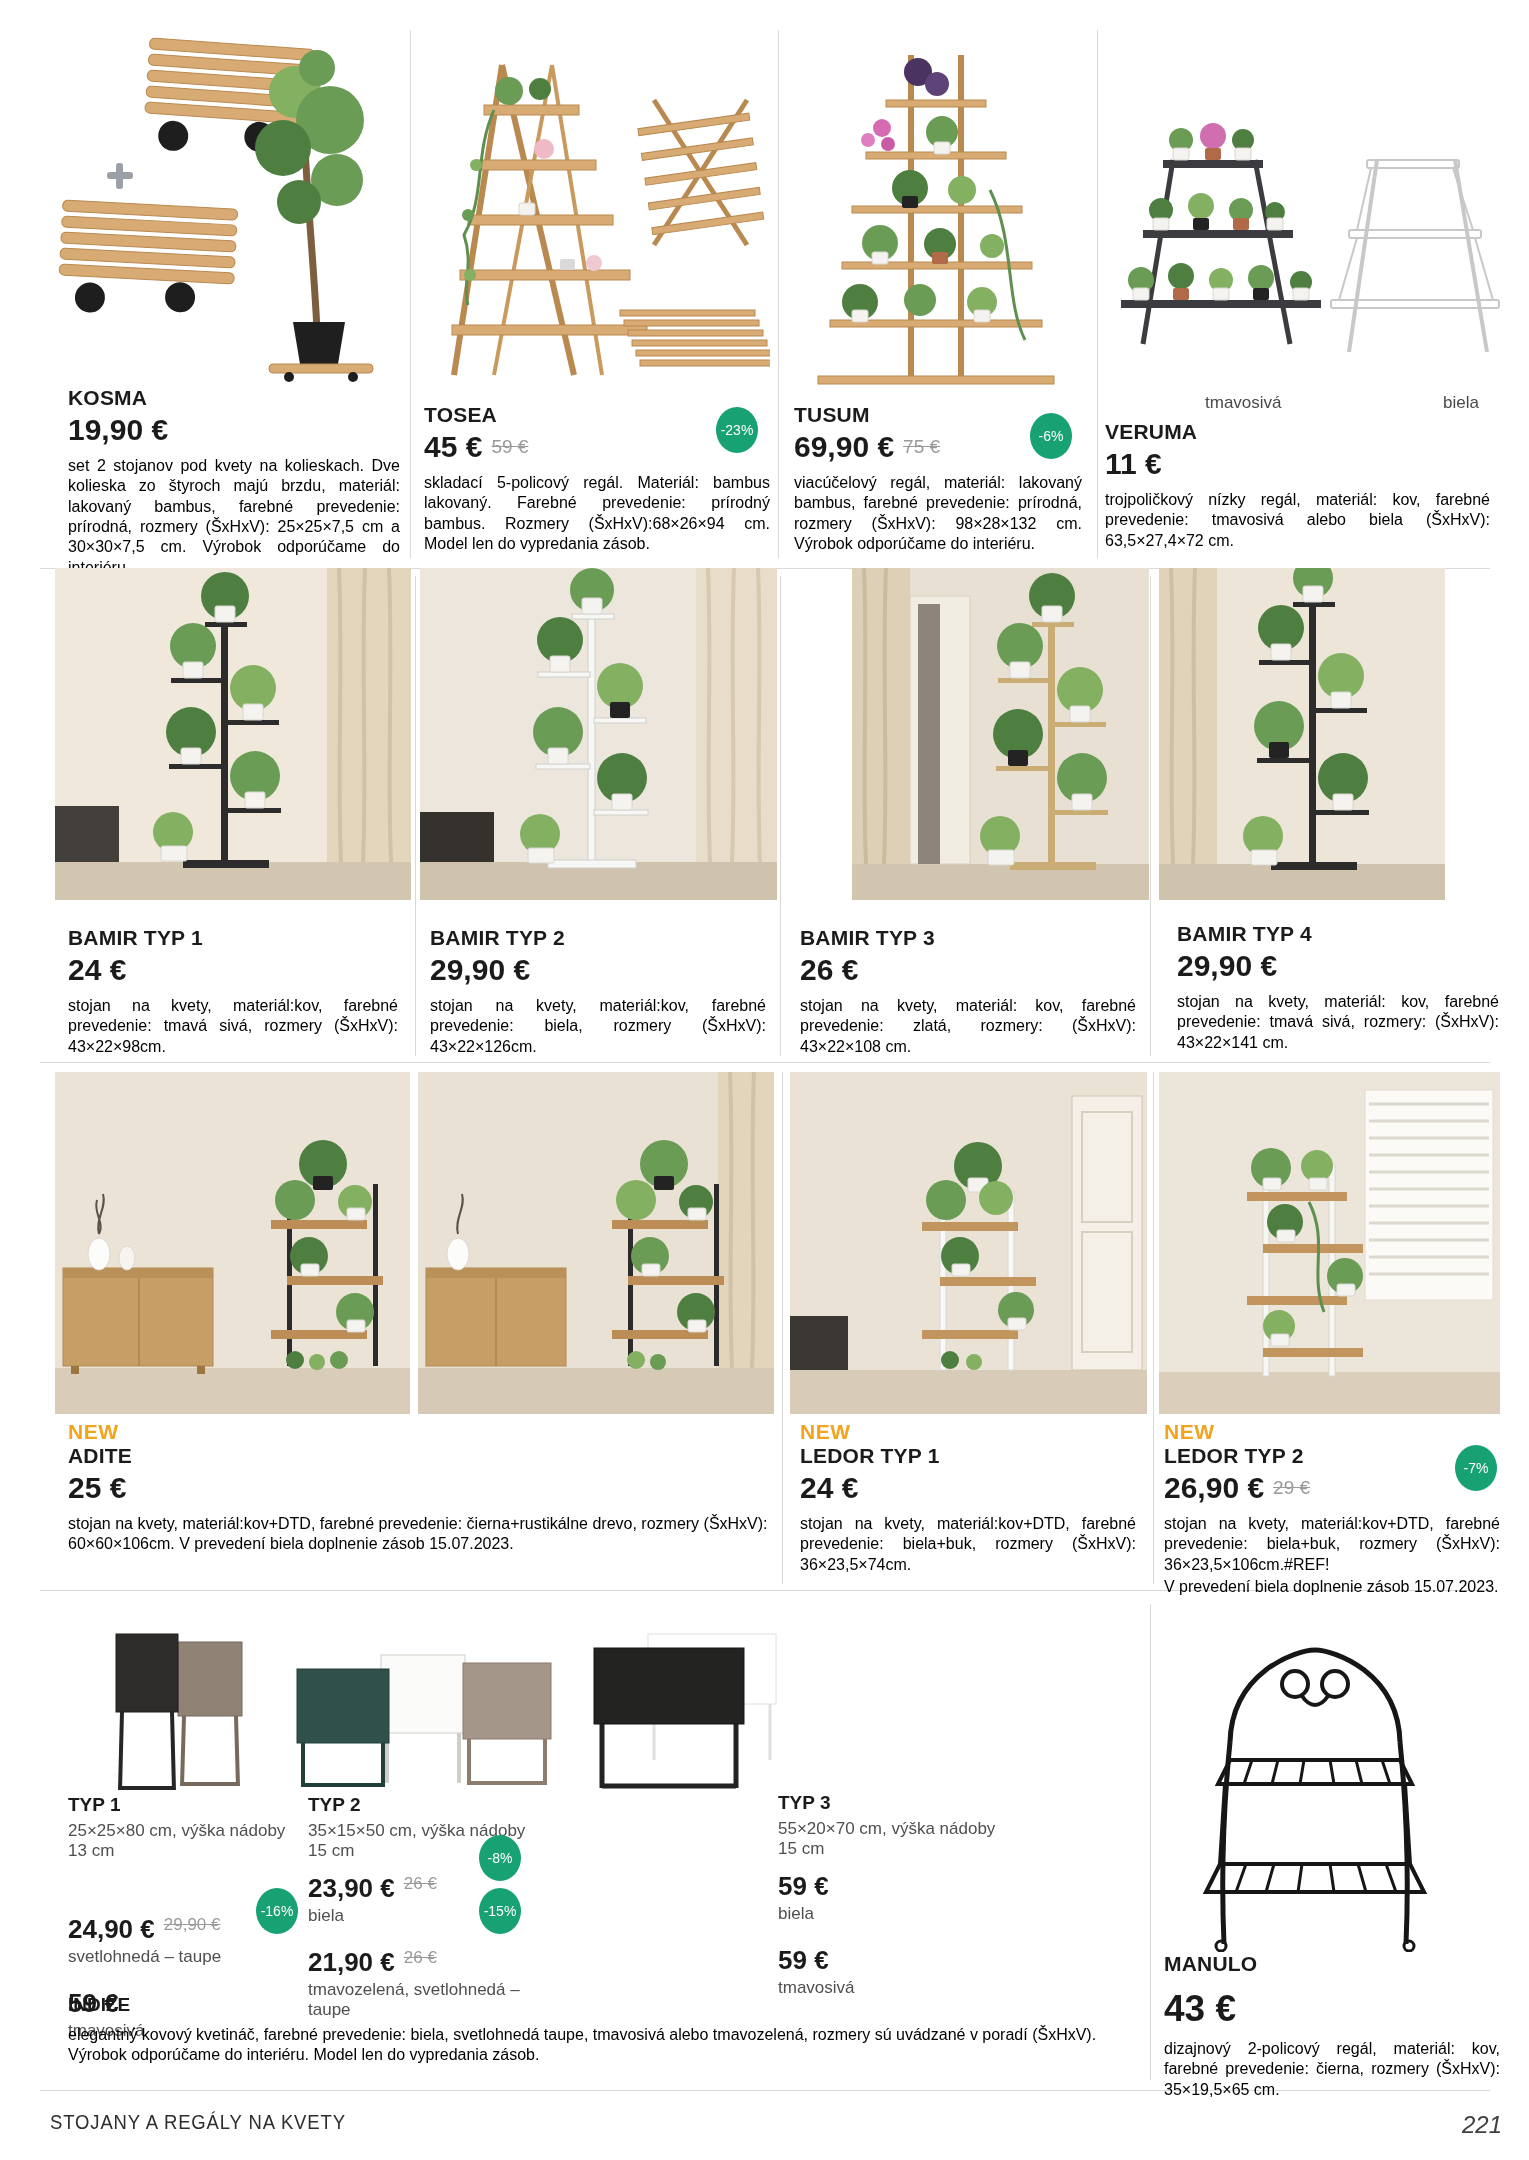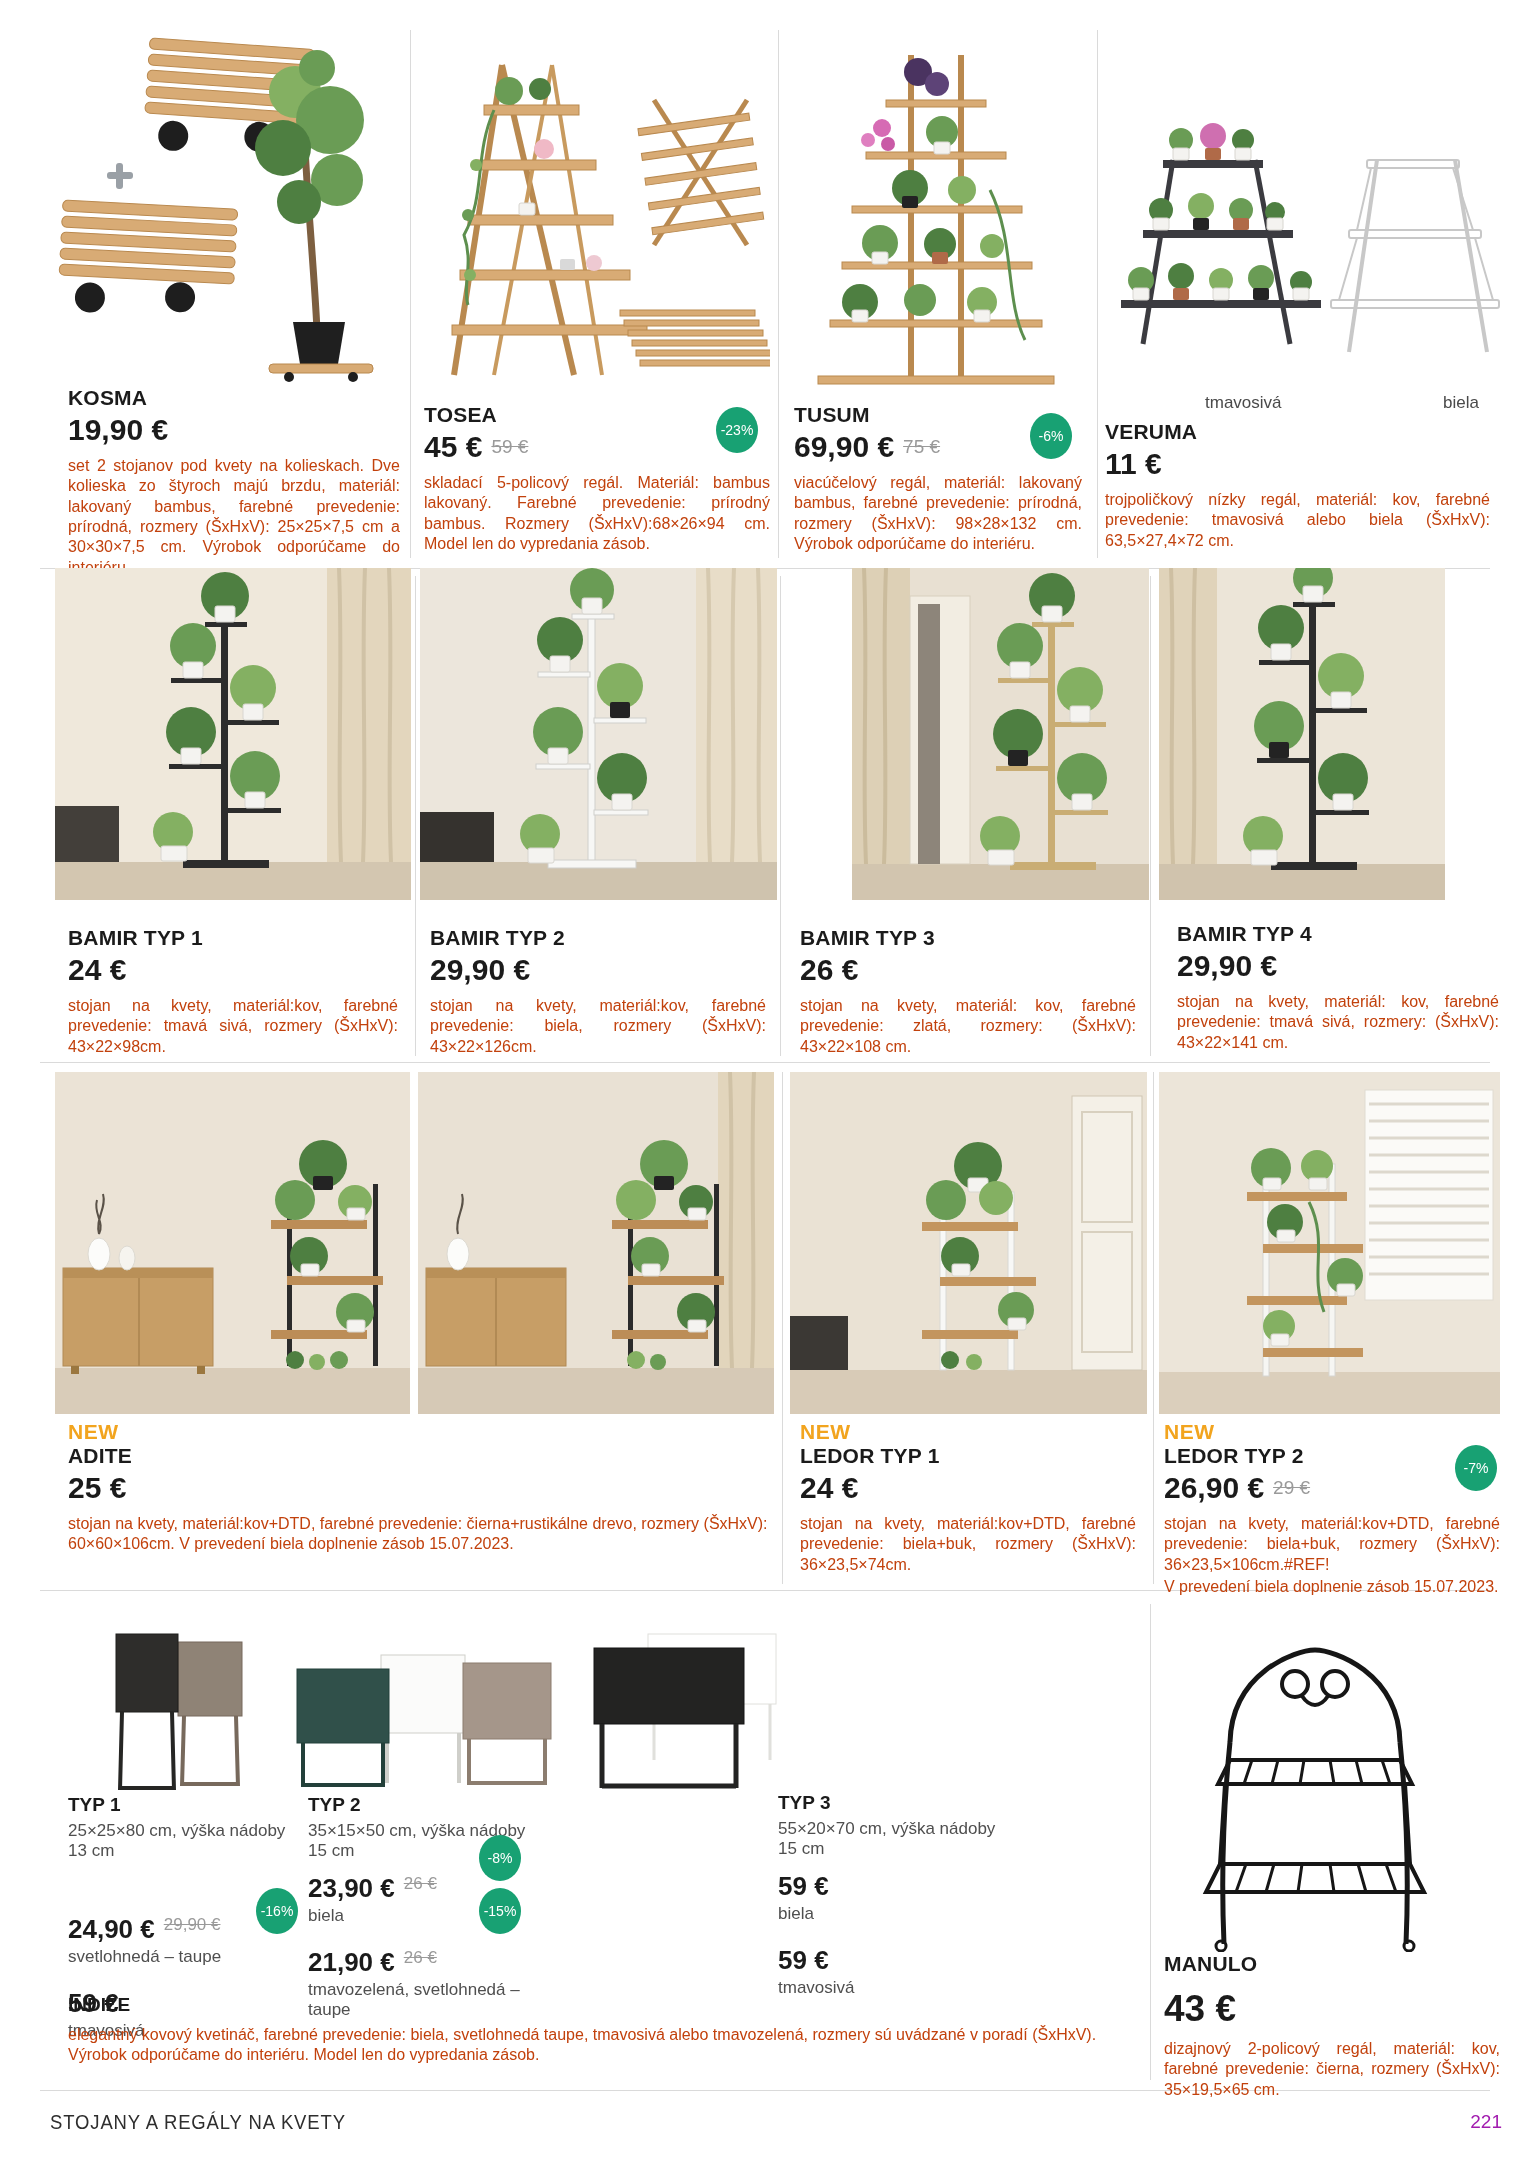--- a/index.html
+++ b/index.html
@@ -10,31 +10,31 @@
   .vline { position:absolute; width:1px; background:#dadada; }
   .hline { position:absolute; height:1px; background:#dadada; }
   .cell { position:absolute; }
   .pname { font-size:21px; font-weight:700; color:#1b1b1b; letter-spacing:.2px; }
   .pname-sm { font-size:19px; font-weight:700; color:#1b1b1b; }
   .pricebar { display:flex; align-items:center; gap:9px; margin-top:3px; }
   .price { font-size:30px; font-weight:700; color:#1b1b1b; }
   .price-mid { font-size:26px; font-weight:700; color:#1b1b1b;margin-top:9px; }
   .old { font-size:19px; font-weight:400; color:#9a9a9a; text-decoration:line-through; }
   .old-sm { font-size:17px; font-weight:400; color:#9a9a9a; text-decoration:line-through; }
-  .desc { font-size:16px; color:#c2410c; line-height:1.27; text-align:justify; margin-top:9px; }
+  .desc { font-size:16px; color:#000000; line-height:1.27; text-align:justify; margin-top:9px; }
   .dims { font-size:17px; color:#4f4f4f; margin-top:5px; }
   .variant { font-size:17px; color:#4f4f4f; margin-top:2px; }
   .caption { position:absolute; font-size:17px; color:#4a4a4a; }
   .new { font-size:21px; font-weight:700; color:#f2a41e; letter-spacing:.5px; }
   .badge { position:absolute; width:42px; height:46px; border-radius:50%; background:#18a173; color:#fff;
            font-size:14px; display:flex; align-items:center; justify-content:center; }
   .gap-lg { margin-top:44px; }
   .gap-sm { margin-top:12px; }
   .footer-cat { position:absolute; font-size:21px; color:#2e2e2e; letter-spacing:1px; transform:scaleX(.88); transform-origin:left center; }
-  .footer-page { position:absolute; font-size:19px; color:#a21caf; }
+  .footer-page { position:absolute; font-size:24px; color:#404040;font-style:italic; }
   
   .wood { fill:#d8ab75; stroke:#b9894f; stroke-width:1; }
   .grn1 { fill:#6a9c55; } .grn2 { fill:#4e7f41; } .grn3 { fill:#84b062; }
   .potW { fill:#f4f3f0; stroke:#d8d6d0; stroke-width:1; }
   .potB { fill:#232323; }
   .potT { fill:#b06a48; }
 </style>
 </head>
 <body>
 

